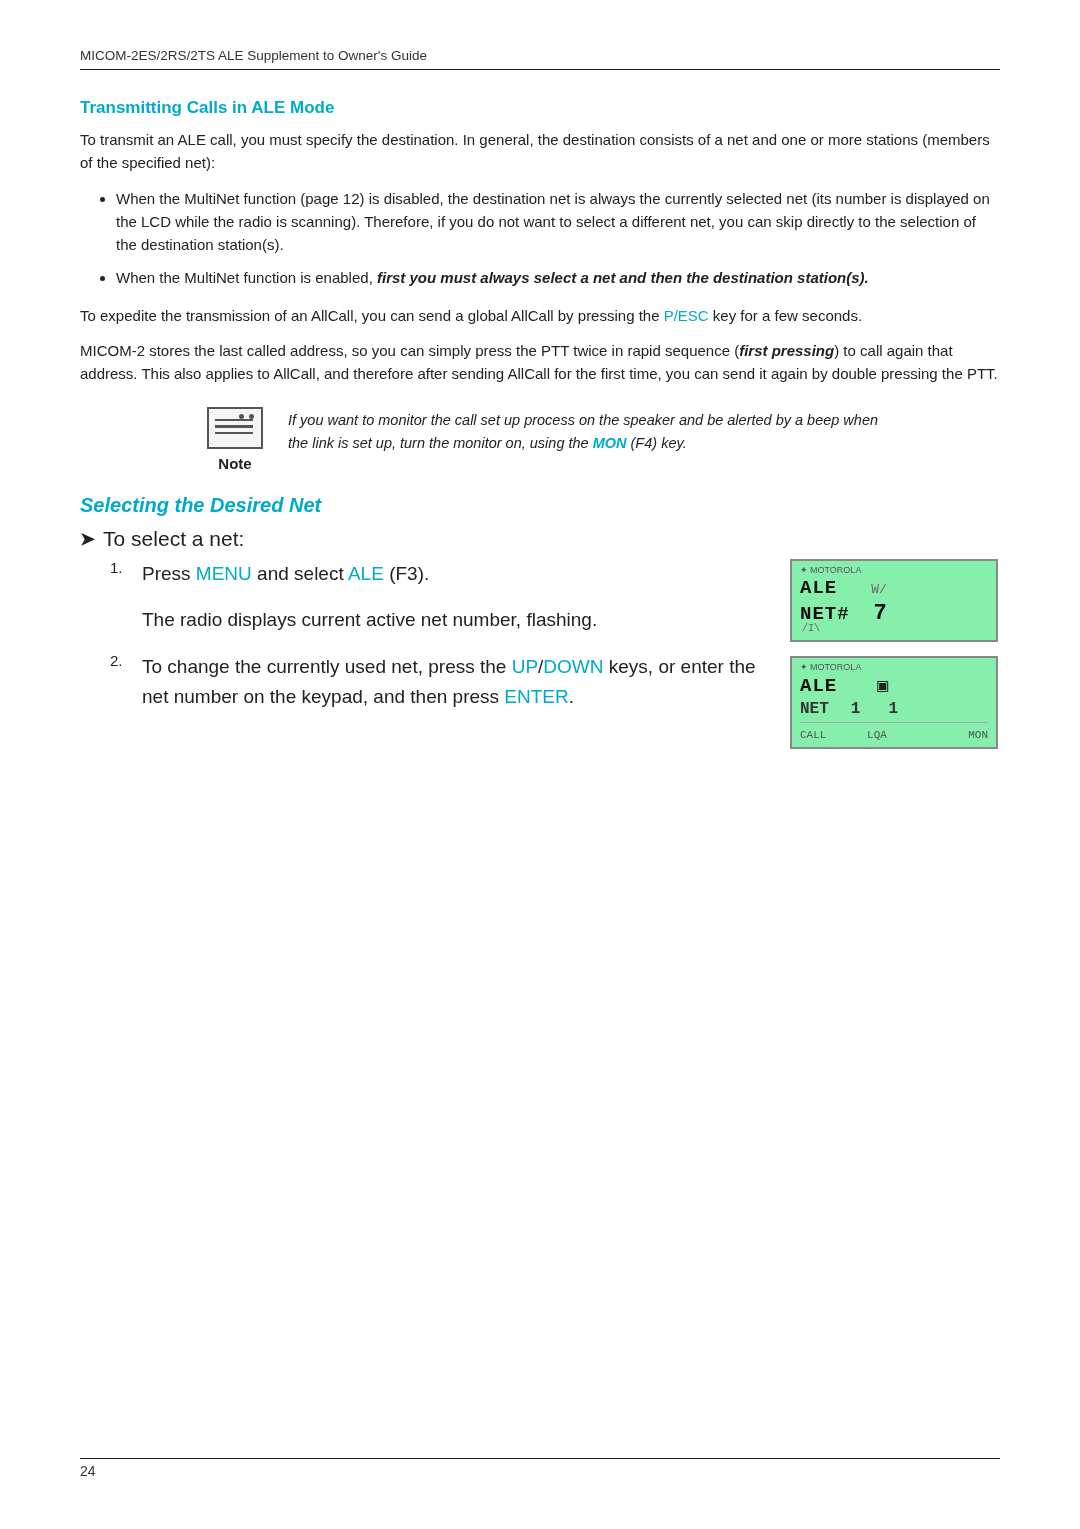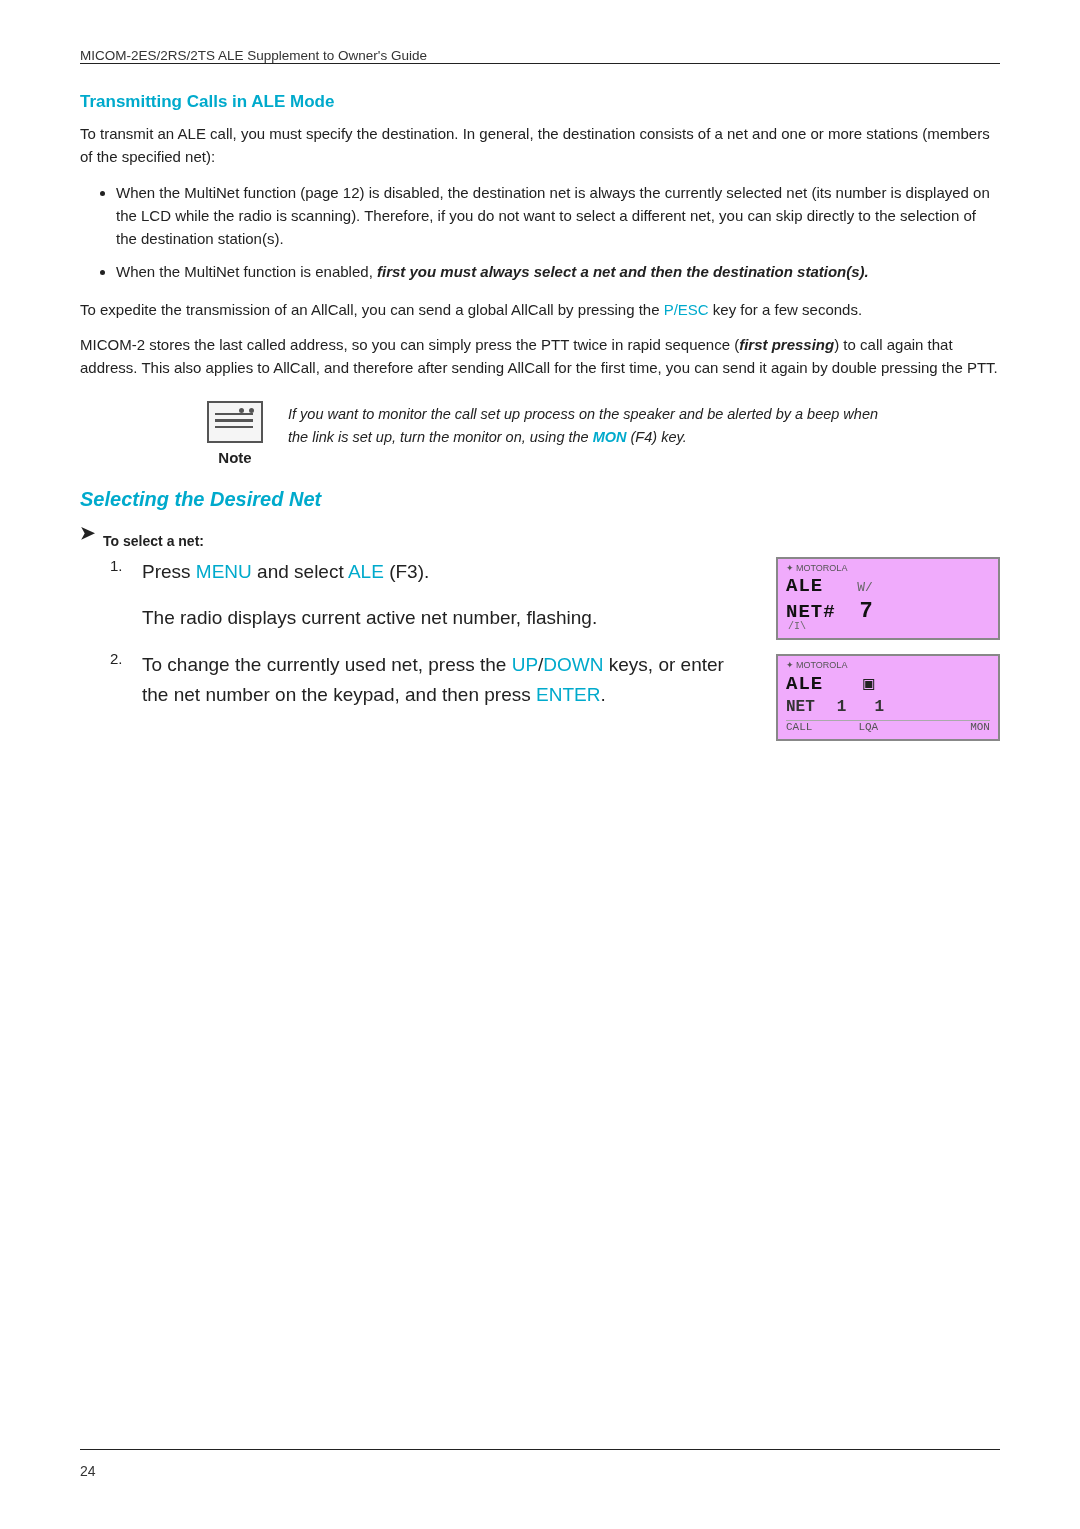--- a/index.html
+++ b/index.html
@@ -13,20 +13,21 @@
       padding: 0;
     }
     .page {
       width: 1080px;
       min-height: 1529px;
       padding: 48px 80px 60px 80px;
       position: relative;
     }
     .header-line {
       border-bottom: 1.5px solid #222;
+      padding-bottom: 6px;
       margin-bottom: 28px;
       font-size: 13.5px;
       color: #333;
     }
     .section-title {
       color: #00aacc;
       font-size: 17px;
       font-weight: bold;
       margin-bottom: 10px;
     }
@@ -114,23 +115,22 @@
       margin-bottom: 8px;
     }
     .arrow-symbol {
       font-size: 18px;
       font-weight: bold;
       margin-right: 8px;
       margin-top: 1px;
       color: #222;
     }
     .to-select-label {
-      font-size: 14px;
-      font-weight: bold;
-      margin-top: 12px;
+      font-size: 21px;
+      font-weight: normal;
     }
     .steps-area {
       display: flex;
       gap: 32px;
       margin-left: 30px;
       margin-top: 6px;
     }
     .steps-text {
       flex: 1;
     }
@@ -148,22 +148,22 @@
       line-height: 1.55;
     }
     .lcd-screens {
       display: flex;
       flex-direction: column;
       gap: 14px;
       min-width: 210px;
     }
     .lcd-screen {
       border: 2px solid #888;
-      background: #f0abfc;
-      width: 224px;
+      background: #86efac;
+      width: 208px;
       padding: 4px 8px 6px 8px;
       font-family: 'Courier New', monospace;
       font-size: 14px;
       position: relative;
     }
     .lcd-header {
       font-size: 9px;
       color: #555;
       display: flex;
       justify-content: space-between;
@@ -205,29 +205,29 @@
       color: #333;
       margin-top: 2px;
     }
     .lcd-bottom-bar {
       display: flex;
       justify-content: space-between;
       font-size: 11px;
       color: #555;
       border-top: 1px solid #aaa;
       margin-top: 4px;
-      padding-top: 0;
+      padding-top: 6px;
     }
     .footer-line {
       position: absolute;
       bottom: 50px;
       left: 80px;
       right: 80px;
       border-top: 1.5px solid #222;
-      padding-top: 13px;
+      padding-top: 4px;
       font-size: 14px;
       color: #333;
     }
   </style>
 </head>
 <body>
 
 <div class="page">
 
   <div class="header-line">

